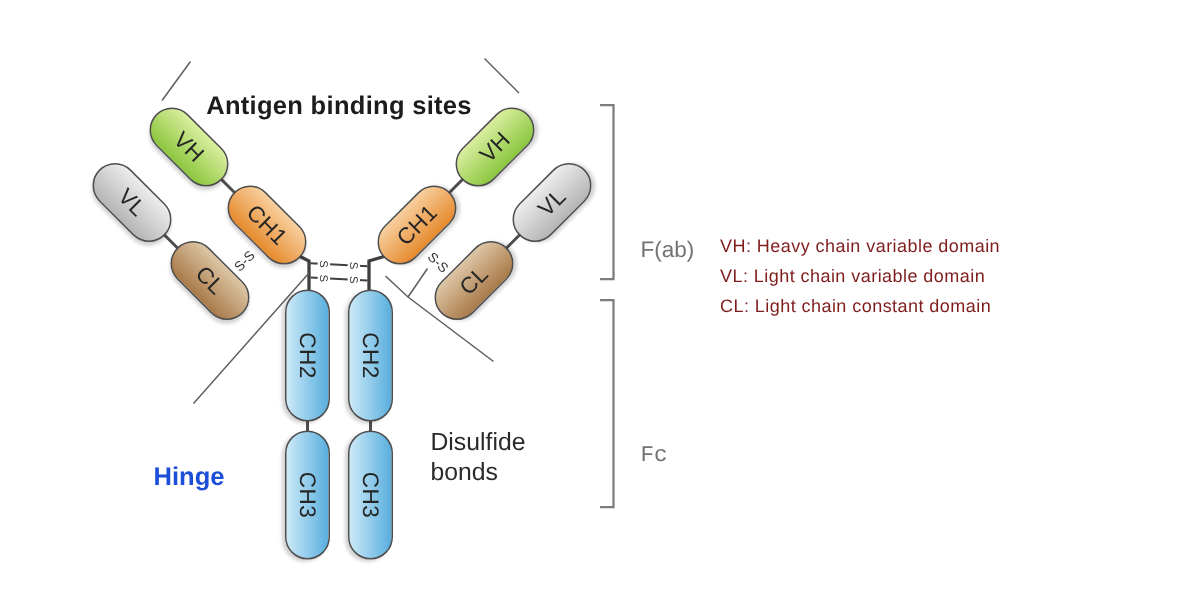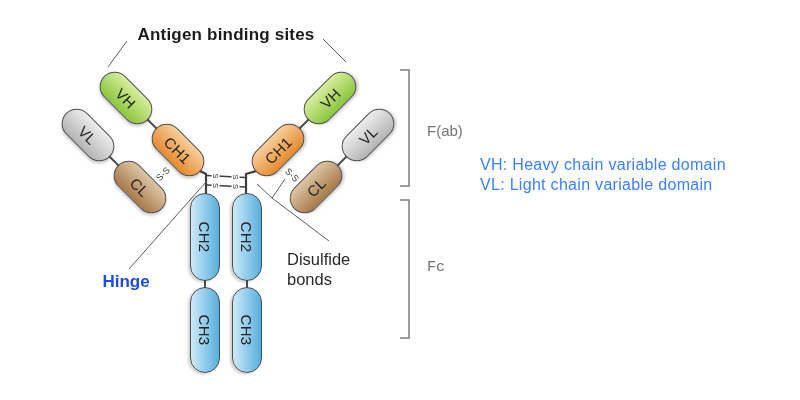--- a/index.html
+++ b/index.html
@@ -16,29 +16,29 @@
     box-sizing:border-box;
   }
   .arm{width:62px;height:30px;}
   .stem{width:88px;height:30px;}
   .stem.ch3{width:86px;}
   .c-green{background:linear-gradient(to bottom,var(--vh_light,#d7ec9e),var(--vh_dark,#8cc63e));}
   .c-orange{background:linear-gradient(to bottom,var(--ch1_light,#f8cf9d),var(--ch1_dark,#e68a2e));}
   .c-gray{background:linear-gradient(to bottom,var(--vl_light,#ededed),var(--vl_dark,#b5b5b5));}
   .c-brown{background:linear-gradient(to bottom,var(--cl_light,#ddc6a5),var(--cl_dark,#a97a49));}
   .c-blue{background:linear-gradient(to top,var(--chx_light,#cdeaf8),var(--chx_dark,#58aede));}
-  .lbl{position:absolute;white-space:nowrap;}
+  .lbl{position:absolute;white-space:nowrap;margin-top:36px;}
   .title{left:226px;top:25px;transform:translateX(-50%);font-size:17px;font-weight:bold;color:#1c1c1c;letter-spacing:.2px;}
   .hinge{left:126px;top:272px;transform:translateX(-50%);font-size:17px;font-weight:bold;color:#1d4ed8;}
   .disulfide{left:330px;top:249px;transform:translateX(-50%);font-size:16.5px;color:#2a2a2a;
     width:86px;text-align:left;line-height:20px;white-space:normal;}
   .bracket-lbl{font-size:15px;color:#737373;}
   .fab{left:427px;top:122px;}
   .fc{left:427px;top:259px;font-family:Liberation Mono, monospace;}
-  .legend{position:absolute;left:480px;top:155px;font-size:16px;color:#3b82f6;letter-spacing:.3px;}
+  .legend{position:absolute;left:480px;top:155px;font-size:12px;color:#7f1d1d;letter-spacing:.3px;}
   .legend div{line-height:19.8px;}
   .svg-line{stroke:#5f5f5f;stroke-width:1;fill:none;}
   .svg-conn{stroke:#4d4d4d;stroke-width:2;fill:none;stroke-linecap:round;}
   .svg-heavy{stroke:#3f3f3f;stroke-width:2.2;fill:none;stroke-linecap:round;}
   .svg-bond{stroke:#3f3f3f;stroke-width:1.3;fill:none;}
   .svg-bracket{stroke:#7d7d7d;stroke-width:1.5;fill:none;}
   .ss-text{font-family:"Liberation Sans",sans-serif;font-size:9px;fill:#333;}
   .s-text{font-family:"Liberation Sans",sans-serif;font-size:7.5px;fill:#333;
     paint-order:stroke;stroke:#ffffff;stroke-width:3px;}
 </style>
@@ -124,15 +124,16 @@
 
   <div class="lbl title">Antigen binding sites</div>
   <div class="lbl hinge">Hinge</div>
   <div class="lbl disulfide">Disulfide bonds</div>
   <div class="lbl bracket-lbl fab">F(ab)</div>
   <div class="lbl bracket-lbl fc">Fc</div>
 
   <div class="legend">
     <div>VH: Heavy chain variable domain</div>
     <div>VL: Light chain variable domain</div>
+    <div>CL: Light chain constant domain</div>
   </div>
 
 </div>
 
 </body></html>

